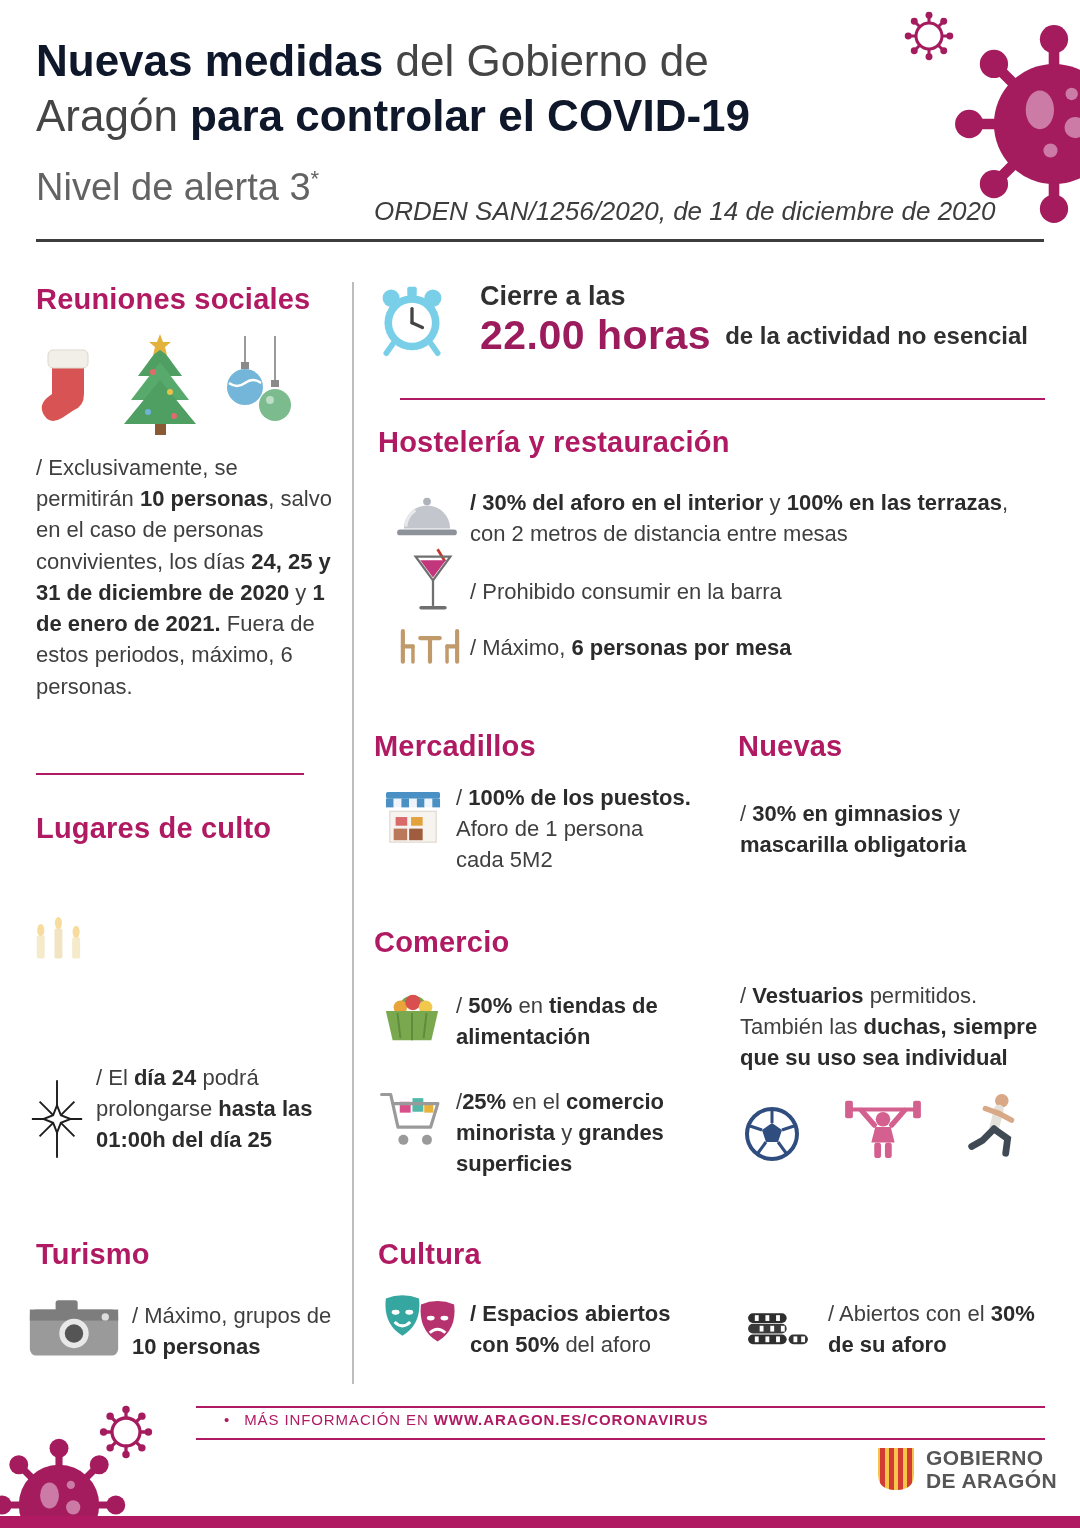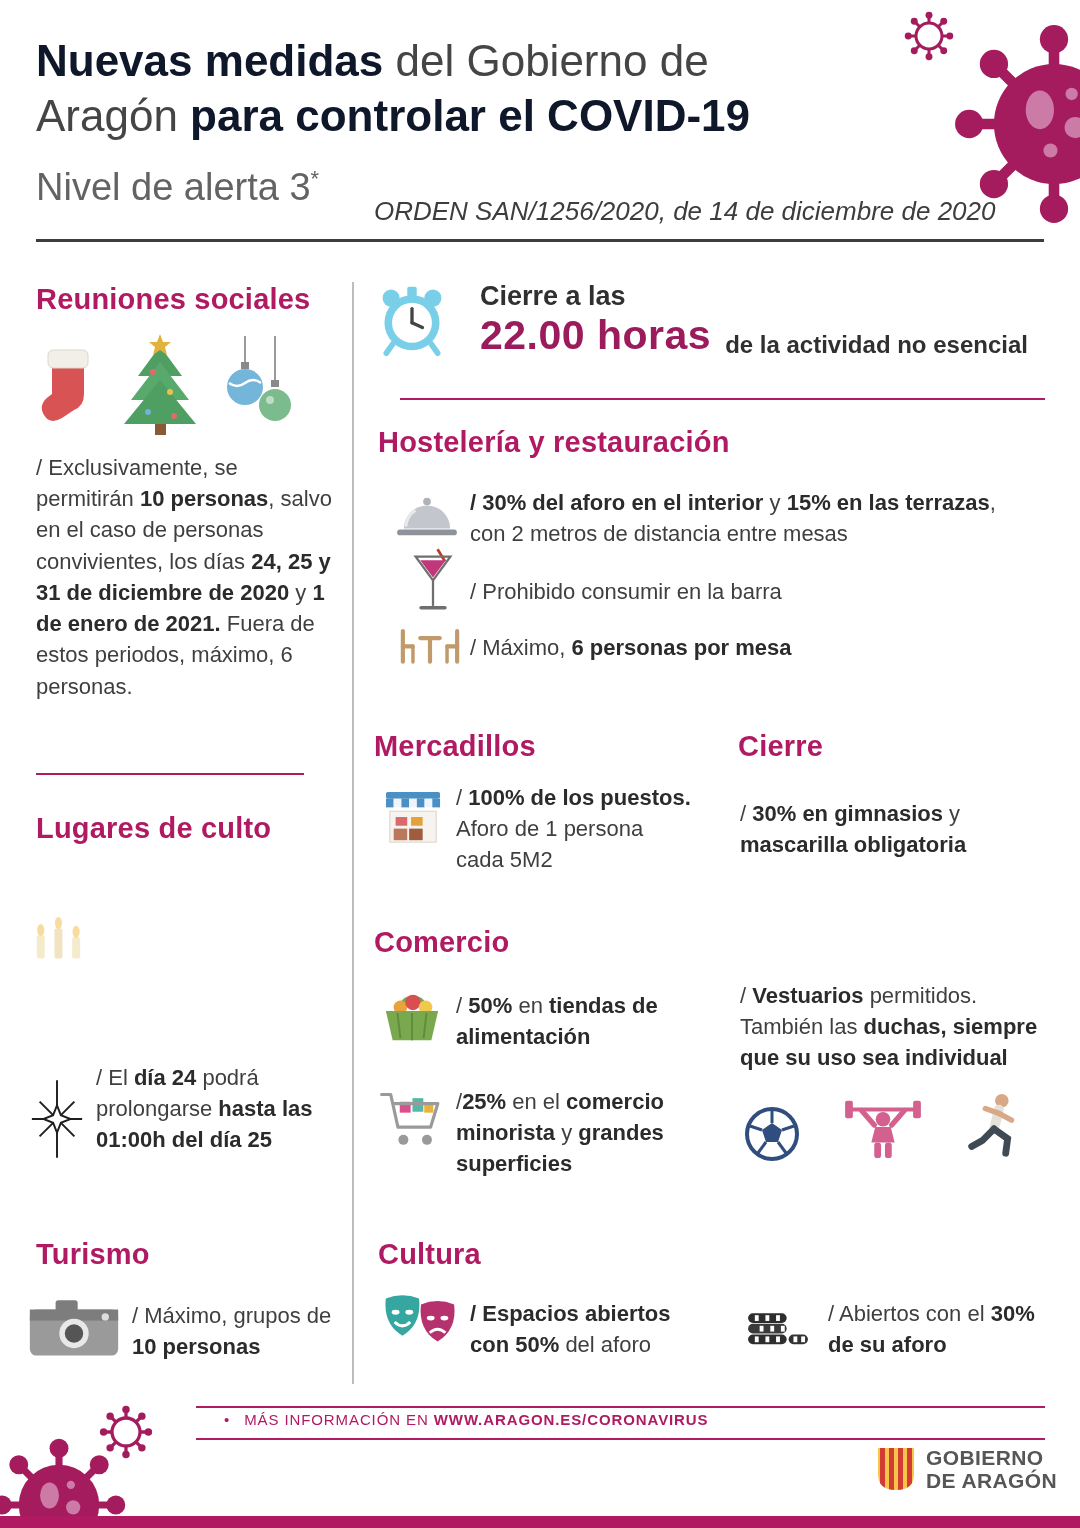--- a/index.html
+++ b/index.html
@@ -10,21 +10,21 @@
   .h{font-size:29px;font-weight:700;color:#b01a62;letter-spacing:.2px}
   .t{font-size:22px;line-height:1.42;color:#3f3f3f}
   .t .b{color:#2b2b2b}
   .title{font-size:44px;line-height:1.24;color:#454545;font-weight:400}
   .title .b{color:#0f172a}
   .alert{font-size:38px;color:#636363}
   .alert sup{font-size:22px;vertical-align:super}
   .orden{font-style:italic;font-size:26px;color:#3d3d3d}
   .rule{background:#b01a62;height:2px}
   .cierre-intro{font-size:27px;font-weight:700;color:#303030}
-  .cierre-row{display:flex;align-items:flex-end;gap:14px;white-space:nowrap}
+  .cierre-row{display:flex;align-items:center;gap:14px;white-space:nowrap}
   .cierre-time{font-size:41px;font-weight:700;color:#9c1b5c;letter-spacing:.5px}
   .cierre-rest{font-size:24px;font-weight:700;color:#303030}
   .xmas-row{display:flex;align-items:flex-end;gap:20px}
   .sport-row{display:flex;align-items:flex-end;gap:42px}
   .finfo{font-size:15px;color:#b01a62;letter-spacing:.9px;display:flex;gap:14px;align-items:center}
   .logo{display:flex;align-items:center;gap:10px}
   .logo-text{font-size:21px;font-weight:700;color:#565656;line-height:1.1;letter-spacing:.4px}
 </style>
 </head>
 <body>
@@ -186,21 +186,21 @@
   </div>
   <div class="abs rule" style="left:400px;top:398px;width:645px"></div>
 
   <div class="abs h" style="left:378px;top:426px">Hostelería y restauración</div>
   <svg class="abs" style="left:396px;top:490px;width:62px;height:54px" viewBox="0 0 64 56">
     <circle cx="32" cy="12" r="4" fill="#aeb3ba"></circle>
     <path d="M8 40 a24 24 0 0 1 48 0 z" fill="#c3c7cd"></path>
     <path d="M10 38 a23 23 0 0 1 10 -17" fill="none" stroke="#fff" stroke-width="3" opacity=".6"></path>
     <rect x="1" y="41" width="62" height="6" rx="3" fill="#8e939b"></rect>
   </svg>
-  <div class="abs t" style="left:470px;top:487px;width:566px"><span class="b">/ 30% del aforo en el interior</span><span> y </span><span class="b">15% en las terrazas</span><span>, con 2 metros de distancia entre mesas</span></div>
+  <div class="abs t" style="left:470px;top:487px;width:566px"><span class="b">/ 30% del aforo en el interior</span><span> y </span><span class="b">100% en las terrazas</span><span>, con 2 metros de distancia entre mesas</span></div>
 
   <svg class="abs" style="left:412px;top:545px;width:42px;height:78px" viewBox="0 0 46 80">
     <line x1="28" y1="2" x2="36" y2="15" stroke="#c0392b" stroke-width="3"></line>
     <polygon points="4,10 42,10 23,36" fill="none" stroke="#6f6f6f" stroke-width="2.5"></polygon>
     <polygon points="9,14 37,14 23,33" fill="#c2377b"></polygon>
     <line x1="23" y1="36" x2="23" y2="64" stroke="#6f6f6f" stroke-width="2.5"></line>
     <line x1="10" y1="66" x2="36" y2="66" stroke="#6f6f6f" stroke-width="4" stroke-linecap="round"></line>
   </svg>
   <div class="abs t" style="left:470px;top:576px;width:500px"><span>/ Prohibido consumir en la barra</span></div>
 
@@ -269,21 +269,21 @@
     <ellipse cx="16" cy="20" rx="4" ry="2.5" fill="#fff"></ellipse>
     <ellipse cx="30" cy="20" rx="4" ry="2.5" fill="#fff"></ellipse>
     <path d="M15 30 q8 8 16 0" stroke="#fff" stroke-width="3" fill="none"></path>
     <path d="M42 12 q17 -7 34 0 q3 26 -17 38 q-20 -12 -17 -38 z" fill="#b5326f"></path>
     <ellipse cx="52" cy="26" rx="4" ry="2.5" fill="#fff"></ellipse>
     <ellipse cx="66" cy="26" rx="4" ry="2.5" fill="#fff"></ellipse>
     <path d="M51 41 q8 -7 16 0" stroke="#fff" stroke-width="3" fill="none"></path>
   </svg>
   <div class="abs t" style="left:470px;top:1298px;width:236px"><span class="b">/ Espacios abiertos con 50%</span><span> del aforo</span></div>
 
-  <div class="abs h" style="left:738px;top:730px">Cierre</div>
+  <div class="abs h" style="left:738px;top:730px">Nuevas</div>
   <div class="abs t" style="left:740px;top:798px;width:300px"><span>/ </span><span class="b">30% en gimnasios</span><span> y </span><span class="b">mascarilla obligatoria</span></div>
   <div class="abs t" style="left:740px;top:980px;width:306px"><span>/ </span><span class="b">Vestuarios</span><span> permitidos. También las </span><span class="b">duchas, siempre que su uso sea individual</span></div>
 
   <div class="abs sport-row" style="left:744px;top:1092px">
     <svg style="width:56px;height:56px" viewBox="0 0 56 56">
       <circle cx="28" cy="28" r="25" fill="#fff" stroke="#2f4d7e" stroke-width="4"></circle>
       <polygon points="28,17 38,24 34,36 22,36 18,24" fill="#2f4d7e"></polygon>
       <g stroke="#2f4d7e" stroke-width="3">
         <line x1="28" y1="17" x2="28" y2="5"></line>
         <line x1="38" y1="24" x2="50" y2="20"></line>

